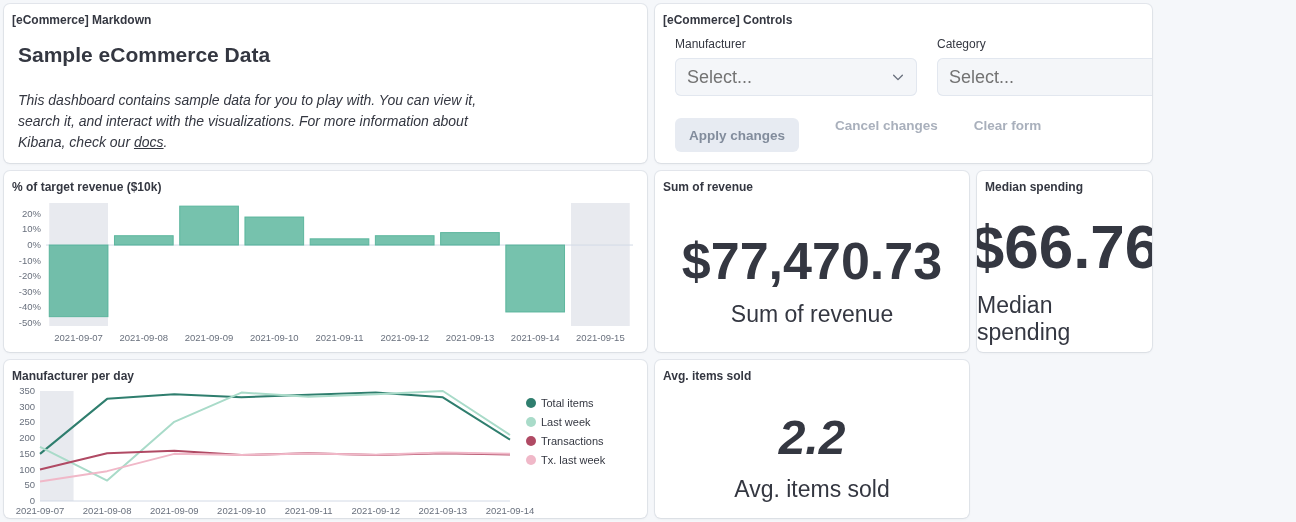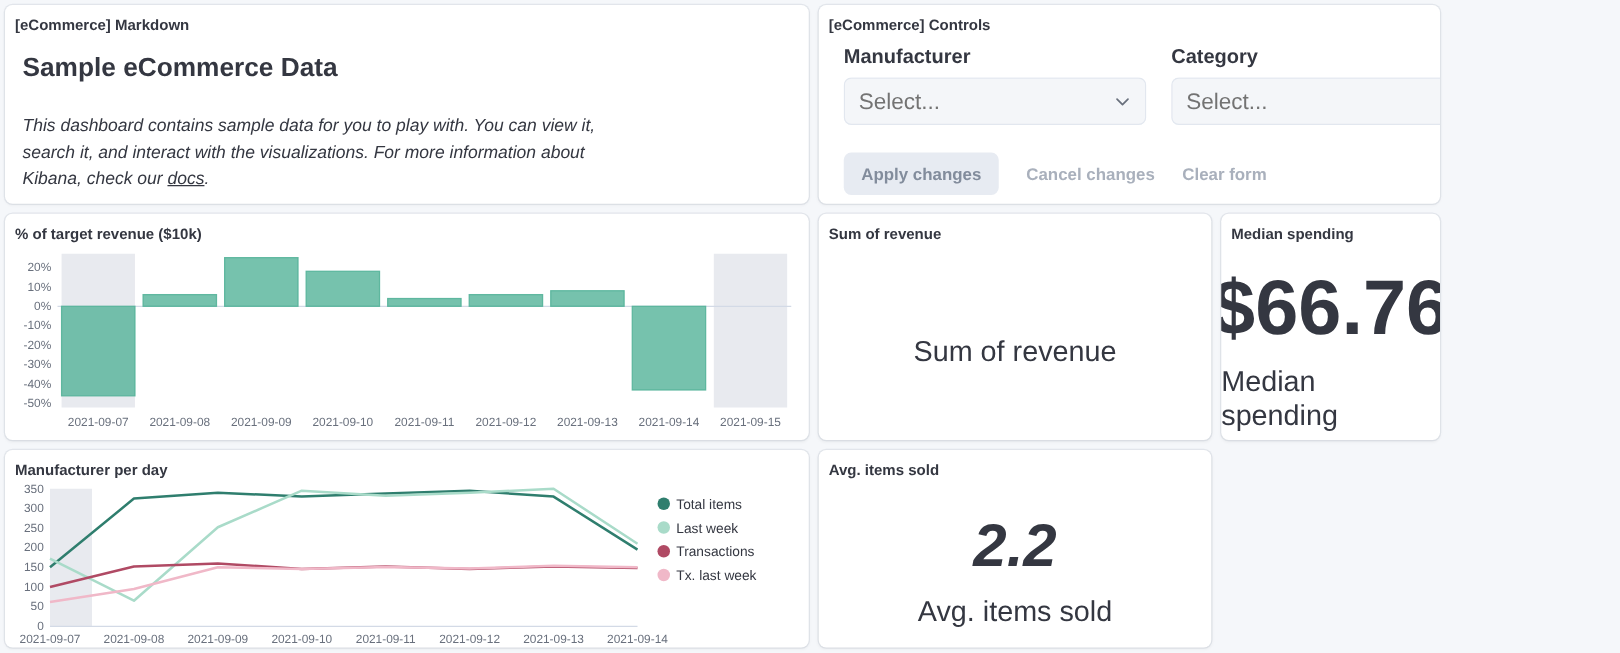--- a/index.html
+++ b/index.html
@@ -16,37 +16,37 @@
   
   .md-body{padding:4px 14px 0;}
   .md-heading{font-size:21px;font-weight:700;margin:10px 0 23px;color:#343741;}
   .md-text{font-size:14px;line-height:1.5;max-width:466px;color:#343741;font-style:italic;}
   .md-text a{color:#343741;text-decoration:underline;}
 
   
   .controls-row{display:flex;gap:20px;padding:8px 20px 0;}
   .control-group{flex:0 0 242px;}
   .quantity-group{flex:1;}
-  .control-label{display:block;font-size:16px;font-weight:700;margin-bottom:7px;color:#343741;}
+  .control-label{display:block;font-size:12px;font-weight:400;margin-bottom:7px;color:#343741;}
   .combobox{height:38px;border-radius:6px;background:#F4F6F9;box-shadow:inset 0 0 0 1px #E2E7EF;
     display:flex;align-items:center;justify-content:space-between;padding:0 12px;cursor:pointer;}
   .combo-placeholder{font-size:18px;color:#737373;}
   .quantity-row{display:flex;align-items:center;gap:14px;}
   .qty-input{width:48px;height:38px;border:none;border-radius:6px;background:#F4F6F9;
     box-shadow:inset 0 0 0 1px #E2E7EF;font:14px "Liberation Sans",sans-serif;padding:0 8px;color:#343741;}
   .qty-input.wide{width:54px;}
   .range-slider{position:relative;flex:1;height:42px;}
   .range-track{position:absolute;left:2px;right:2px;top:13px;height:2px;background:#CBD2DE;border-radius:2px;}
   .range-handle{position:absolute;top:7px;width:14px;height:14px;border-radius:50%;background:#494E59;cursor:pointer;}
   .range-handle.left{left:0;}
   .range-handle.right{right:0;}
   .range-tick-label{position:absolute;top:26px;font-size:11px;color:#69707D;}
   .range-tick-label.left{left:3px;}
   .range-tick-label.right{right:3px;}
-  .buttons-row{display:flex;align-items:center;gap:22px;padding:18px 20px;}
+  .buttons-row{display:flex;align-items:flex-start;gap:36px;padding:18px 20px;}
   .btn-apply{height:34px;padding:0 14px;border:none;border-radius:6px;background:#E7EBF2;color:#828C9C;
     font:700 13.5px "Liberation Sans",sans-serif;cursor:pointer;}
   .btn-text{background:none;border:none;color:#A9B0BC;font:700 13.5px "Liberation Sans",sans-serif;cursor:pointer;padding:0;}
 
   
   .metric-body{flex:1;display:flex;flex-direction:column;align-items:center;justify-content:center;gap:14px;padding-top:14px;}
   .metric-value{font-weight:700;line-height:1;color:#343741;}
   .metric-value.size-lg{font-size:52px;}
   .metric-value.size-xl{font-size:62px;}
   .metric-value.size-md{font-size:48px;font-style:italic;}
@@ -148,20 +148,21 @@
           <text x="459.94444444444446" y="143" text-anchor="middle" class="axis-label">2021-09-13</text>
           <text x="525.1666666666667" y="143" text-anchor="middle" class="axis-label">2021-09-14</text>
           <text x="590.3888888888889" y="143" text-anchor="middle" class="axis-label">2021-09-15</text>
         </svg>
     </div>
   </section>
 
   <section class="panel" style="grid-area:sum">
     <h3 class="panel-title">Sum of revenue</h3>
     <div class="metric-body">
+      <div class="metric-value size-lg">$77,470.73</div>
       <div class="metric-label">Sum of revenue</div>
     </div>
   </section>
 
   <section class="panel" style="grid-area:med">
     <h3 class="panel-title">Median spending</h3>
     <div class="metric-body">
       <div class="metric-value size-xl">$66.76</div>
       <div class="metric-label">Median spending</div>
     </div>

